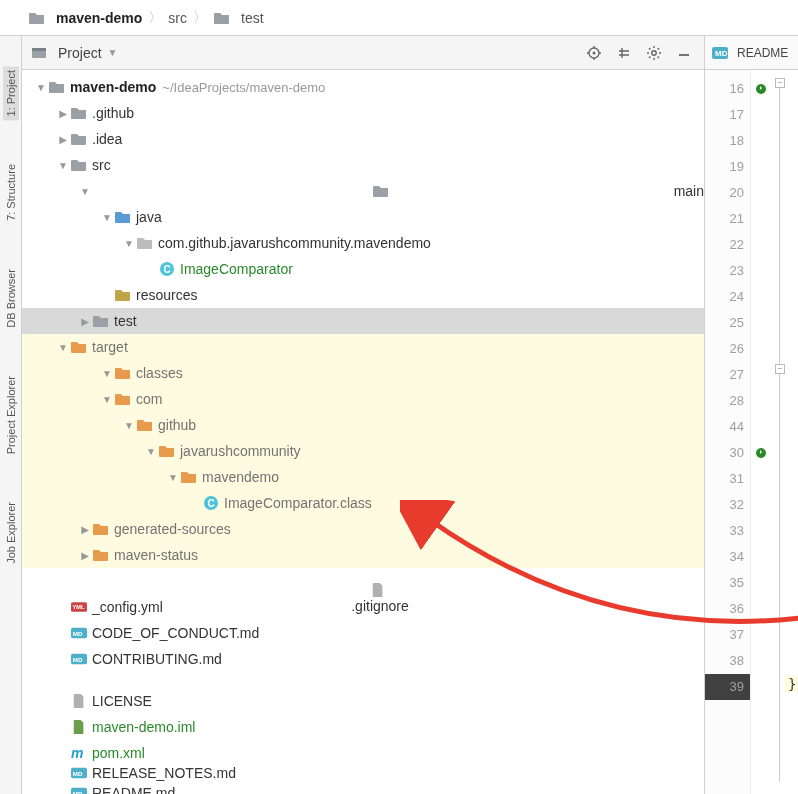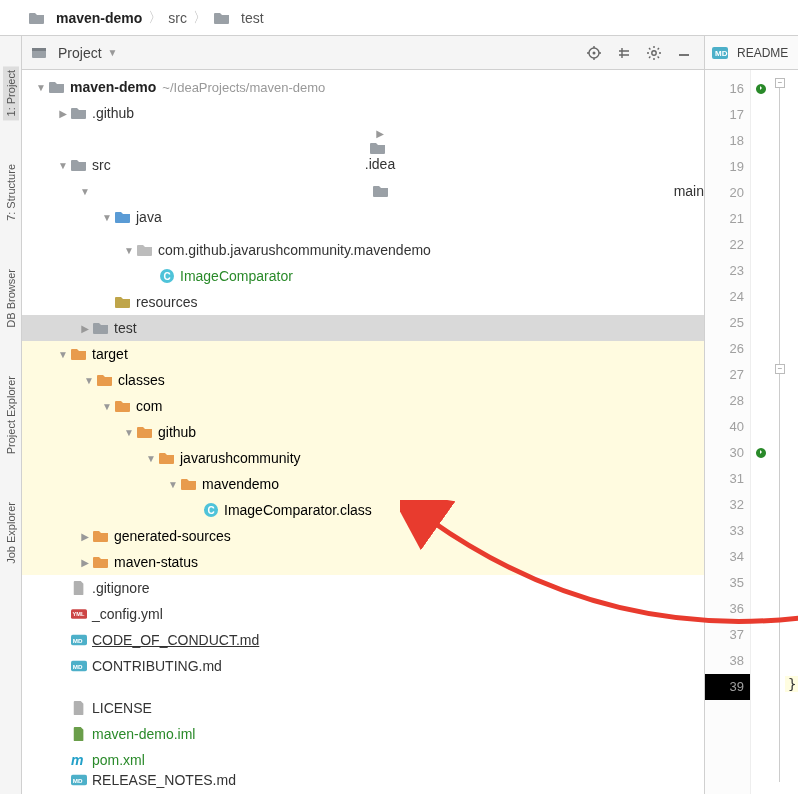--- a/index.html
+++ b/index.html
@@ -27,39 +27,39 @@
 .tree-row { display: flex; align-items: center; height: 26px; cursor: pointer; }
 .tree-row.selected { background: #d9d9d9; }
 .tree-row.highlight { background: #fffbe0; }
 .arrow { width: 14px; height: 14px; display: inline-flex; align-items: center; justify-content: center; color: #999; font-size: 10px; flex-shrink: 0; }
 .arrow.down::before { content: "▼"; }
 .arrow.right::before { content: "▶"; }
 .arrow.none { visibility: hidden; }
 .node-icon { width: 18px; height: 16px; display: inline-flex; align-items: center; justify-content: center; margin-right: 4px; flex-shrink: 0; }
 .node-label { white-space: nowrap; }
 .node-label.green { color: #2a8a2a; }
-.node-label.orange { color: #000000; }
+.node-label.orange { color: #737373; }
 .node-path { color: #999; margin-left: 6px; font-size: 13px; }
 
 .folder-gray svg { fill: #9aa0a6; }
 .folder-blue svg { fill: #5a9bd5; }
 .folder-orange svg { fill: #e89b4c; }
 .folder-res svg { fill: #bfa54a; }
 .folder-pkg svg { fill: #bcbcbc; }
 .file-gray svg { fill: #b0b0b0; }
 .file-md svg { fill: #4db0c9; }
 .file-iml svg { fill: #6a9e4a; }
 
 .right-panel { width: 94px; border-left: 1px solid #d0d0d0; display: flex; flex-direction: column; }
 .right-tabs { height: 34px; border-bottom: 1px solid #d0d0d0; display: flex; align-items: center; padding-left: 6px; gap: 4px; background: #fafafa; }
 .right-tabs .ftab { display: flex; align-items: center; gap: 4px; font-size: 12px; color: #444; }
 .gutter { flex: 1; display: flex; }
 .linenums { width: 46px; text-align: right; color: #a0a0a0; font-size: 13px; padding-top: 6px; border-right: 1px solid #eee; background: #fcfcfc; }
 .linenums div { height: 26px; line-height: 26px; padding-right: 6px; }
-.linenums div.hl { background: #000000; }
+.linenums div.hl { background: #404040; }
 .gmarks { flex: 1; padding-top: 6px; position: relative; }
 .gmarks .mark { height: 26px; display: flex; align-items: center; padding-left: 4px; }
 .gmarks .mark svg { width: 12px; height: 12px; fill: #2a8a2a; }
 .gmarks .fold { width: 1px; background: #ccc; position: absolute; left: 28px; top: 12px; bottom: 12px; }
 .gmarks .foldbox { width: 10px; height: 10px; border: 1px solid #bbb; background: #fff; position: absolute; left: 24px; font-size: 8px; line-height: 8px; text-align: center; color: #888; }
 
 .annotation-arrow { position: absolute; pointer-events: none; z-index: 50; }
 
 svg.svg-icon { width: 16px; height: 14px; }
 </style>
@@ -145,21 +145,21 @@
         </div>
         <div class="tree-row" style="padding-left: 34px;">
           <span class="arrow right"></span>
           <span class="node-icon folder-gray">
             <svg class="svg-icon" viewBox="0 0 16 14">
               <path d="M1 2h5l2 2h7v8a1 1 0 0 1-1 1H1a1 1 0 0 1-1-1V3a1 1 0 0 1 1-1z"></path>
             </svg>
           </span>
           <span class="node-label" style="">.github</span>
         </div>
-        <div class="tree-row" style="padding-left: 34px; flex-direction: column;">
+        <div class="tree-row" style="padding-left: 34px;">
           <span class="arrow right"></span>
           <span class="node-icon folder-gray">
             <svg class="svg-icon" viewBox="0 0 16 14">
               <path d="M1 2h5l2 2h7v8a1 1 0 0 1-1 1H1a1 1 0 0 1-1-1V3a1 1 0 0 1 1-1z"></path>
             </svg>
           </span>
           <span class="node-label" style="">.idea</span>
         </div>
         <div class="tree-row" style="padding-left: 34px;">
           <span class="arrow down"></span>
@@ -181,21 +181,21 @@
         </div>
         <div class="tree-row" style="padding-left: 78px;">
           <span class="arrow down"></span>
           <span class="node-icon folder-blue">
             <svg class="svg-icon" viewBox="0 0 16 14">
               <path d="M1 2h5l2 2h7v8a1 1 0 0 1-1 1H1a1 1 0 0 1-1-1V3a1 1 0 0 1 1-1z"></path>
             </svg>
           </span>
           <span class="node-label" style="">java</span>
         </div>
-        <div class="tree-row" style="padding-left: 100px; margin-top: 7px;">
+        <div class="tree-row" style="padding-left: 100px;">
           <span class="arrow down"></span>
           <span class="node-icon folder-pkg">
             <svg class="svg-icon" viewBox="0 0 16 14">
               <path d="M1 2h5l2 2h7v8a1 1 0 0 1-1 1H1a1 1 0 0 1-1-1V3a1 1 0 0 1 1-1z"></path>
             </svg>
           </span>
           <span class="node-label" style="">com.github.javarushcommunity.mavendemo</span>
         </div>
         <div class="tree-row" style="padding-left: 122px;">
           <span class="arrow none"></span>
@@ -227,21 +227,21 @@
         </div>
         <div class="tree-row highlight" style="padding-left: 34px;">
           <span class="arrow down"></span>
           <span class="node-icon folder-orange">
             <svg class="svg-icon" viewBox="0 0 16 14">
               <path d="M1 2h5l2 2h7v8a1 1 0 0 1-1 1H1a1 1 0 0 1-1-1V3a1 1 0 0 1 1-1z"></path>
             </svg>
           </span>
           <span class="node-label orange" style="">target</span>
         </div>
-        <div class="tree-row highlight" style="padding-left: 60px; text-align: center;">
+        <div class="tree-row highlight" style="padding-left: 78px; text-align: center;">
           <span class="arrow down"></span>
           <span class="node-icon folder-orange">
             <svg class="svg-icon" viewBox="0 0 16 14">
               <path d="M1 2h5l2 2h7v8a1 1 0 0 1-1 1H1a1 1 0 0 1-1-1V3a1 1 0 0 1 1-1z"></path>
             </svg>
           </span>
           <span class="node-label orange" style="">classes</span>
         </div>
         <div class="tree-row highlight" style="padding-left: 78px;">
           <span class="arrow down"></span>
@@ -300,40 +300,40 @@
         </div>
         <div class="tree-row highlight" style="padding-left: 56px;">
           <span class="arrow right"></span>
           <span class="node-icon folder-orange">
             <svg class="svg-icon" viewBox="0 0 16 14">
               <path d="M1 2h5l2 2h7v8a1 1 0 0 1-1 1H1a1 1 0 0 1-1-1V3a1 1 0 0 1 1-1z"></path>
             </svg>
           </span>
           <span class="node-label orange" style="">maven-status</span>
         </div>
-        <div class="tree-row" style="padding-left: 34px;">
+        <div class="tree-row" style="padding-left: 34px; flex-direction: column;">
           <span class="arrow none"></span>
           <span class="node-icon file-gray">
             <svg class="svg-icon" viewBox="0 0 14 16">
               <path d="M2 0h7l3 3v12a1 1 0 0 1-1 1H2a1 1 0 0 1-1-1V1a1 1 0 0 1 1-1z"></path>
             </svg>
           </span>
           <span class="node-label" style="">.gitignore</span>
         </div>
         <div class="tree-row" style="padding-left: 34px;">
           <span class="arrow none"></span>
           <span class="node-icon">
             <svg class="svg-icon" viewBox="0 0 20 14">
               <rect width="20" height="12" y="1" rx="2" fill="#c44"></rect>
               <text x="2" y="10" font-size="7" fill="#fff" font-weight="bold">YML</text>
             </svg>
           </span>
           <span class="node-label" style="">_config.yml</span>
         </div>
-        <div class="tree-row" style="padding-left: 34px; text-decoration: underline;">
+        <div class="tree-row" style="padding-left: 34px;">
           <span class="arrow none"></span>
           <span class="node-icon">
             <svg class="svg-icon" viewBox="0 0 18 14">
               <rect width="18" height="12" y="1" rx="2" fill="#4db0c9"></rect>
               <text x="2" y="10" font-size="7" fill="#fff" font-weight="bold">MD</text>
             </svg>
           </span>
           <span class="node-label" style="">CODE_OF_CONDUCT.md</span>
         </div>
         <div class="tree-row" style="padding-left: 34px;">
@@ -414,21 +414,21 @@
           <div>19</div>
           <div>20</div>
           <div>21</div>
           <div>22</div>
           <div>23</div>
           <div>24</div>
           <div>25</div>
           <div>26</div>
           <div>27</div>
           <div>28</div>
-          <div>40</div>
+          <div>44</div>
           <div>30</div>
           <div>31</div>
           <div>32</div>
           <div>33</div>
           <div>34</div>
           <div>35</div>
           <div>36</div>
           <div>37</div>
           <div>38</div>
           <div class="hl">39</div>

